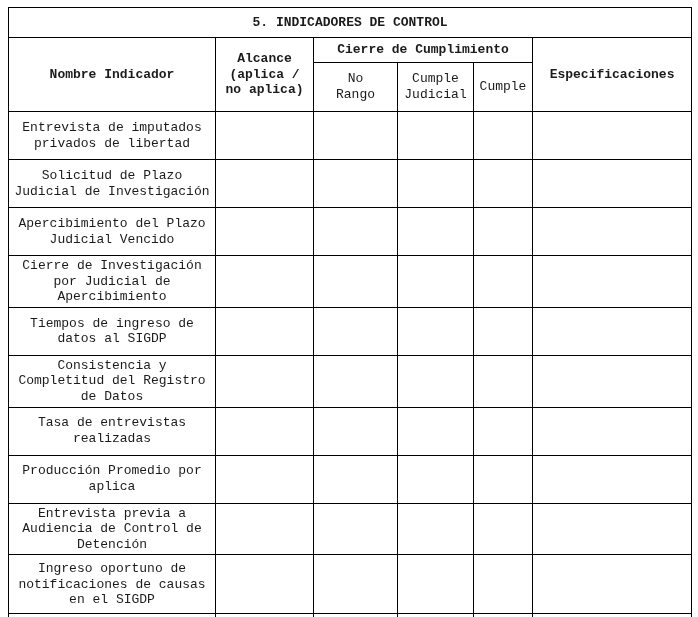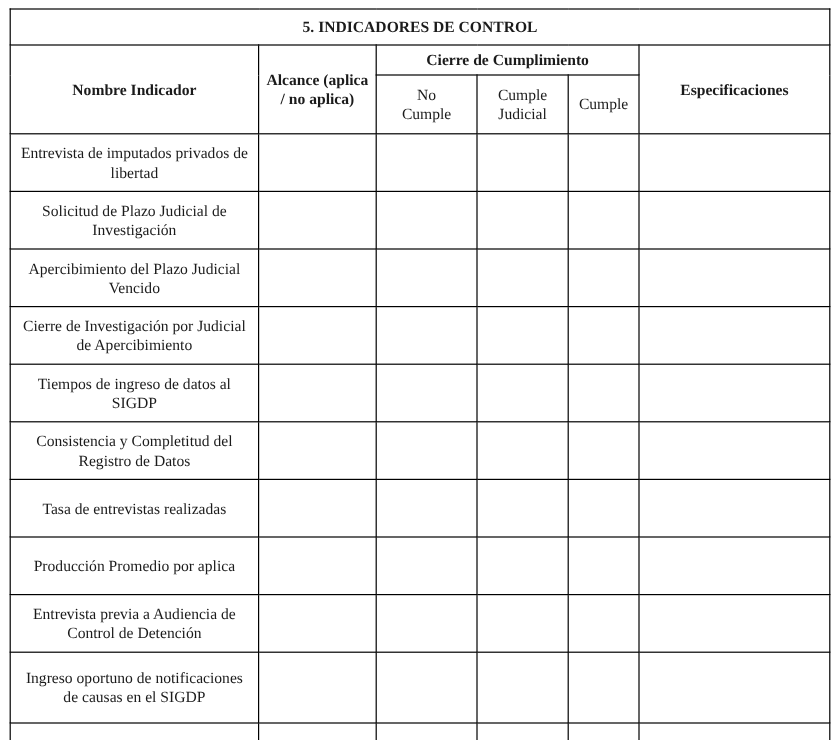--- a/index.html
+++ b/index.html
@@ -6,21 +6,21 @@
     margin: 0;
     padding: 0;
     background: #ffffff;
   }
   .page {
     width: 698px;
     height: 617px;
     box-sizing: border-box;
     background: #ffffff;
     padding: 7px 7px 5px 8px;
-    font-family: Liberation Serif, serif;
+    font-family: Liberation Mono, monospace;
     color: #1b1b1b;
     overflow: hidden;
   }
   table.control-table {
     border-collapse: collapse;
     width: 683px;
     table-layout: fixed;
   }
   .control-table th,
   .control-table td {
@@ -78,21 +78,21 @@
       <tr>
         <th class="title-cell" colspan="6">5. INDICADORES DE CONTROL</th>
       </tr>
       <tr>
         <th class="head-cell" rowspan="2">Nombre Indicador</th>
         <th class="head-cell" rowspan="2">Alcance (aplica / no aplica)</th>
         <th class="head-cell rango-cell" colspan="3">Cierre de Cumplimiento</th>
         <th class="head-cell" rowspan="2">Especificaciones</th>
       </tr>
       <tr>
-        <th class="subhead-cell">No Cumple</th>
+        <th class="subhead-cell">No Rango</th>
         <th class="subhead-cell">Cumple Judicial</th>
         <th class="subhead-cell">Cumple</th>
       </tr>
     </thead>
     <tbody>
       <tr>
         <td class="indicator-cell">Entrevista de imputados privados de libertad</td>
         <td></td>
         <td></td>
         <td></td>

